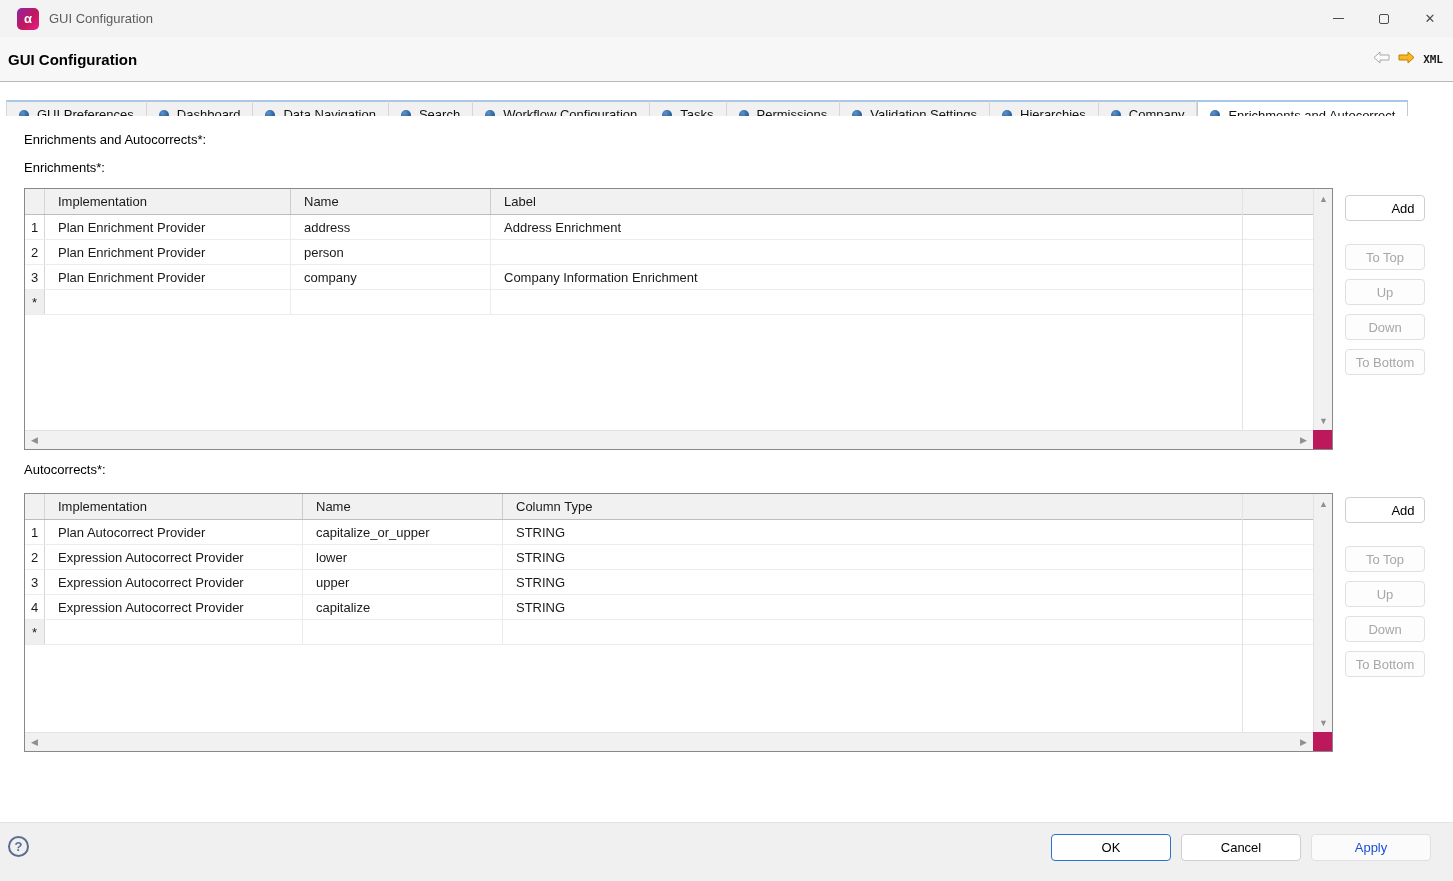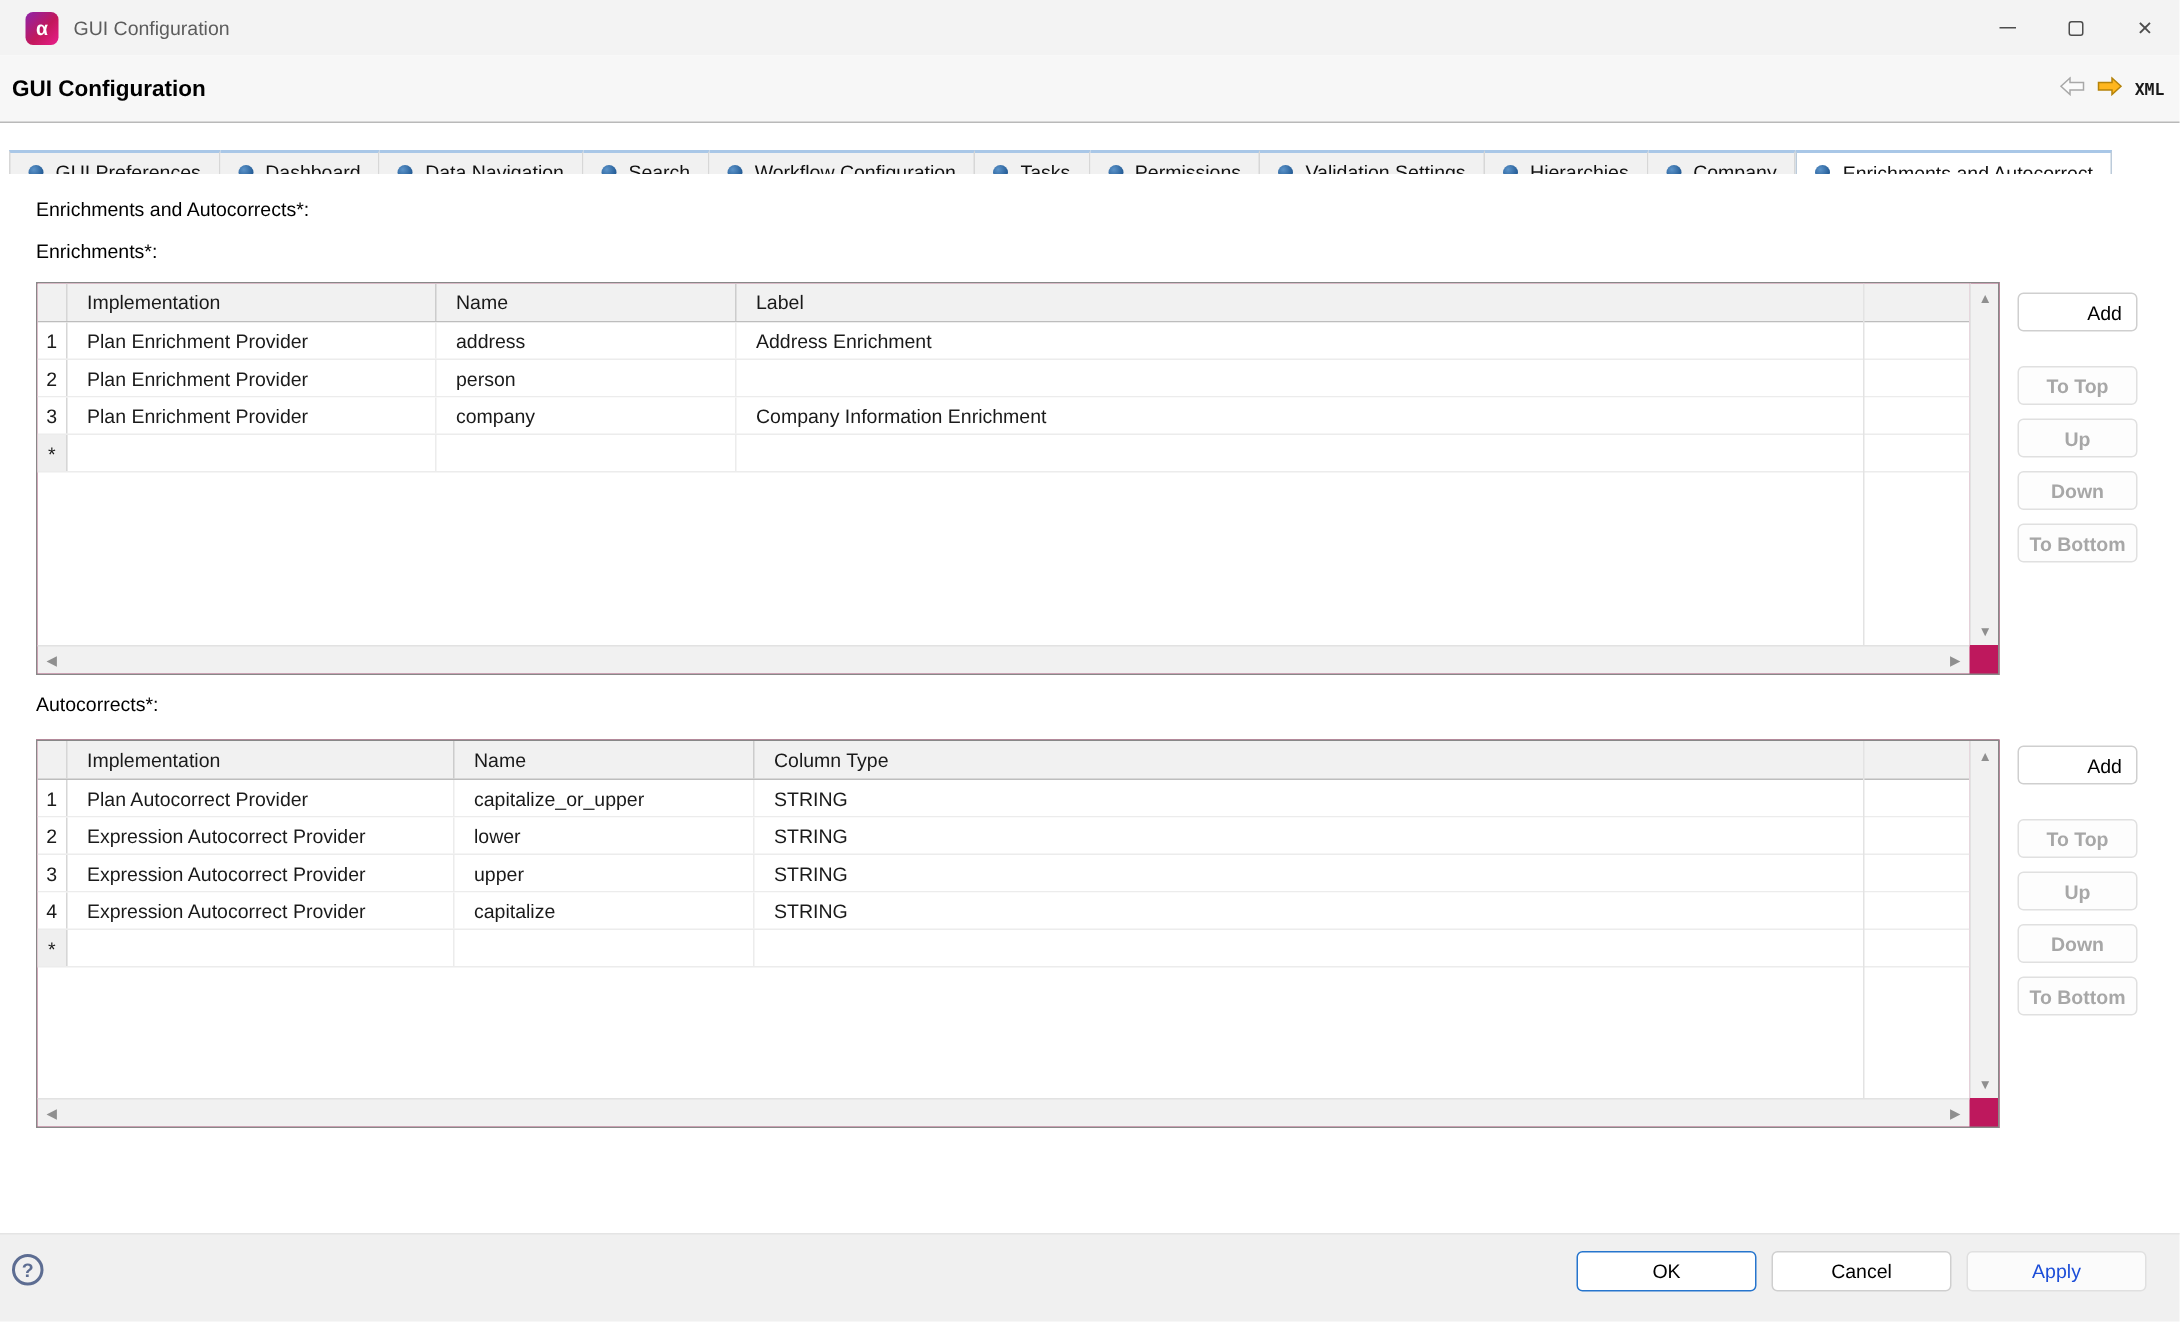--- a/index.html
+++ b/index.html
@@ -64,21 +64,21 @@
   .hscroll { position:absolute; left:0; right:19px; bottom:0; height:19px; background:#f1f1f1;
              border-top:1px solid #e2e2e2; display:flex; justify-content:space-between; align-items:center; }
   .sb-arrow { width:19px; height:19px; display:flex; align-items:center; justify-content:center;
               color:#8f8f8f; font-size:9px; }
 
   
   .btn-col { position:absolute; left:1345px; width:80px; }
   .side-btn { width:80px; height:26px; margin-bottom:9px; background:#fff; border:1px solid #cfcfcf;
               border-radius:4px; font-family:"Liberation Sans", sans-serif; font-size:13px; color:#000; }
   .side-btn.gap { margin-bottom:23px;padding-left:36px; }
-  .side-btn:disabled { color:#a7a7a7; border-color:#e0e0e0; background:#fdfdfd;font-weight:bold; }
+  .side-btn:disabled { color:#a7a7a7; border-color:#e0e0e0; background:#fdfdfd; }
 
   
   .footer { position:absolute; left:0; right:0; bottom:0; height:59px; background:#f0f0f0;
             border-top:1px solid #e4e4e4; }
   .help-icon { position:absolute; left:8px; top:13px; width:21px; height:21px; border-radius:50%;
                border:2px solid #5d6d92; color:#5d6d92; font-size:13px; font-weight:bold;
                display:flex; align-items:center; justify-content:center; }
   .f-btn { position:absolute; top:11px; width:120px; height:27px; border-radius:4px; background:#fff;
            border:1px solid #cfcfcf; font-family:"Liberation Sans", sans-serif; font-size:13px; color:#000; }
   .f-ok { left:1051px; border:1px solid #2675cd; }

